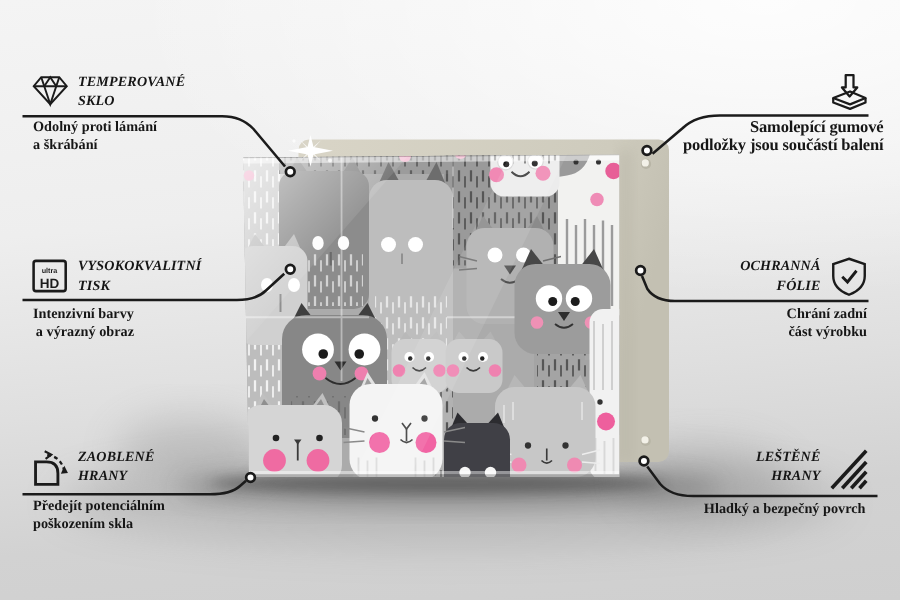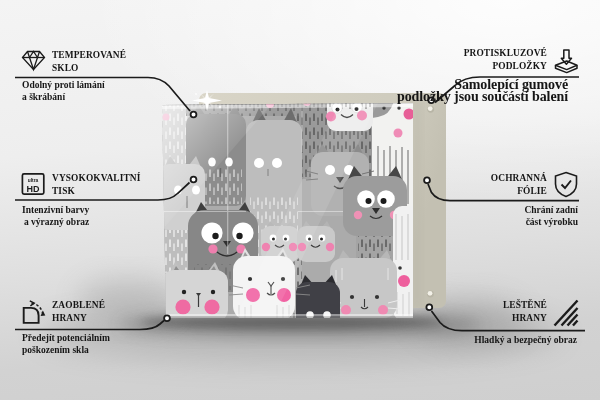--- a/index.html
+++ b/index.html
@@ -3,21 +3,21 @@
 <meta charset="utf-8">
 <style>
   html,body{margin:0;padding:0;}
   body{width:600px;height:400px;overflow:hidden;font-family:"Liberation Serif",serif;}
   .stage{position:relative;width:600px;height:400px;
     background:
       radial-gradient(130% 90% at 85% 0%, rgba(255,255,255,.85) 0%, rgba(255,255,255,0) 55%),
       linear-gradient(175deg,#f4f4f4 0%,#eeeeee 35%,#dfdfdf 62%,#d2d2d2 82%,#cfcfcf 100%);}
   svg{position:absolute;left:0;top:0;}
   .t{position:absolute;color:#151515;font-weight:bold;}
-  .title{font-weight:bold;font-size:9.4px;line-height:13px;letter-spacing:.12px;white-space:nowrap;}
+  .title{font-weight:bold;font-size:9.4px;line-height:13px;letter-spacing:.12px;white-space:nowrap;font-style:italic;}
   .desc{font-size:9.5px;line-height:12px;color:#161616;white-space:nowrap;}
   .right{text-align:right;}
 </style>
 </head>
 <body>
 <div class="stage">
 <svg width="600" height="400" viewBox="0 0 600 400">
   <defs>
     <clipPath id="glassclip">
           <polygon points="162,105 413,103 413,318 166,318"></polygon>
@@ -369,24 +369,23 @@
 <div class="t desc" style="left:22px;top:79px;">Odolný proti lámání<br>a škrábání</div>
 
 <div class="t title" style="left:52px;top:172px;">VYSOKOKVALITNÍ<br>TISK</div>
 
 <div class="t desc" style="left:22px;top:203.8px;text-align:right;">Intenzivní barvy<br>a výrazný obraz</div>
 
 <div class="t title" style="left:52px;top:299.2px;">ZAOBLENÉ<br>HRANY</div>
 
 <div class="t desc" style="left:22px;top:332.3px;">Předejít potenciálním<br>poškozením skla</div>
 
-<div class="t title right" style="right:53px;top:47px;">PROTISKLUZOVÉ<br>PODLOŽKY</div>
-
-<div class="t desc right" style="right:32px;top:79px;font-size:14px;letter-spacing:-0.1px;margin-left:13px;">Samolepící gumové<br>podložky jsou součástí balení</div>
+
+<div class="t desc right" style="right:11px;top:79px;font-size:11px;letter-spacing:-0.1px;margin-left:13px;">Samolepící gumové<br>podložky jsou součástí balení</div>
 
 <div class="t desc right" style="right:22px;top:203.8px;">Chrání zadní<br>část výrobku</div>
 
 <div class="t title right" style="right:53px;top:172px;">OCHRANNÁ<br>FÓLIE</div>
 
 <div class="t title right" style="right:53px;top:299.2px;">LEŠTĚNÉ<br>HRANY</div>
 
-<div class="t desc right" style="right:23px;top:333.5px;">Hladký a bezpečný obraz</div>
+<div class="t desc right" style="right:23px;top:333.5px;">Hladký a bezpečný povrch</div>
 </div>
 
 </body></html>

